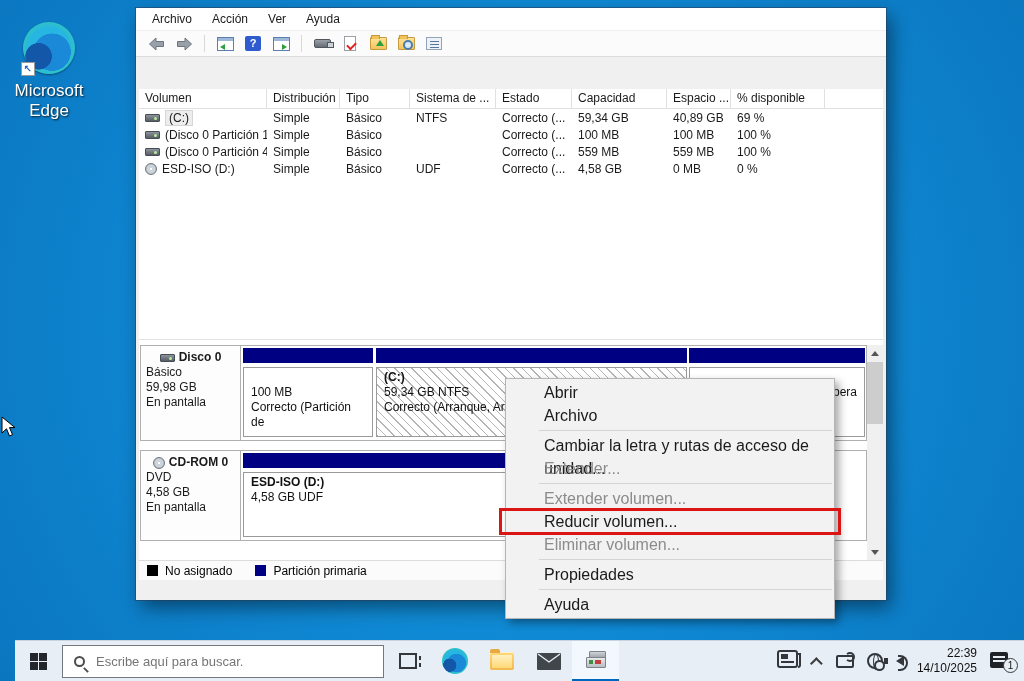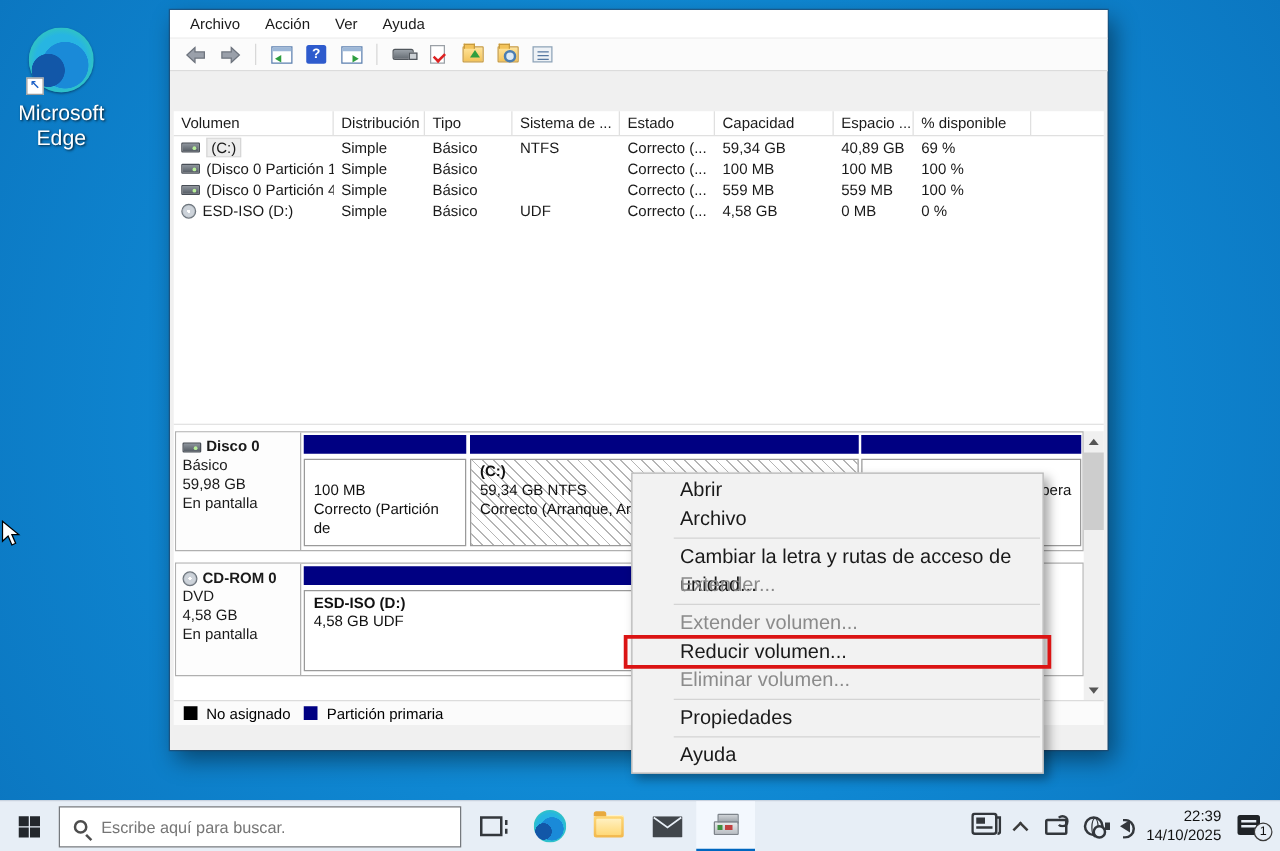--- a/index.html
+++ b/index.html
@@ -87,54 +87,54 @@
     background:radial-gradient(circle, #fff 0 18%, #cdd3da 19% 55%, #8f979e 100%); border:1px solid #6e767e; }
   .sel-label { background:#ededed; border:1px solid #d6d6d6; padding:0 3px; }
 
   
   .graph { position:absolute; left:3px; right:3px; top:331px; height:221px; background:#fff; border-top:1px solid #e3e3e3; }
   .disk-row { position:absolute; left:1px; width:727px; border:1px solid #b0b0b0; background:#fff; }
   .row-disk0 { top:5px; height:96px; }
   .row-cdrom { top:110px; height:91px; }
   .dlabel { position:absolute; left:0; top:0; bottom:0; width:100px; border-right:1px solid #b0b0b0;
     background:#fdfdfd; padding:4px 5px; font-size:12px; line-height:15px; color:#1a1a1a; }
-  .dname { font-weight:bold; display:flex; align-items:center; gap:4px; }
+  .dname { font-weight:bold; display:flex; align-items:center; gap:4px;justify-content:center; }
   .dparts { position:absolute; left:101px; right:0; top:0; bottom:0; }
   .part { position:absolute; top:2px; bottom:3px; }
   .pbar { height:15px; background:#000082; }
   .pbox { position:absolute; top:19px; left:0; right:0; bottom:0; border:1px solid #9a9a9a; background:#fff;
     padding:2px 7px; font-size:12px; line-height:15px; color:#111; overflow:hidden; }
   .pbox .pname { font-weight:bold; min-height:15px; }
   .pbox.hatch { background-image:repeating-linear-gradient(45deg, rgba(120,120,120,.55) 0 1px, rgba(0,0,0,0) 1px 6px); }
   .pbox.frag { text-align:right; }
   .gscroll { position:absolute; right:0; top:5px; bottom:0; width:16px; background:#f0f0f0; }
   .sarrow { position:absolute; left:0; width:16px; height:16px; display:flex; align-items:center; justify-content:center; }
   .sarrow.up { top:0; } .sarrow.down { bottom:0; }
   .tri-up { width:0; height:0; border-left:4px solid transparent; border-right:4px solid transparent; border-bottom:5px solid #555; }
   .tri-down { width:0; height:0; border-left:4px solid transparent; border-right:4px solid transparent; border-top:5px solid #555; }
   .sthumb { position:absolute; left:0; top:17px; width:16px; height:62px; background:#cdcdcd; }
 
   
   .legend { position:absolute; left:3px; right:3px; top:552px; height:20px; background:#fbfbfb;
     border-top:1px solid #dcdcdc; display:flex; align-items:center; gap:7px; padding-left:8px; font-size:12px; }
   .lg-sq { width:11px; height:11px; flex:none; }
   .lg-black { background:#000; } .lg-navy { background:#000082; }
-  .lg-label { margin-right:4px; }
+  .lg-label { margin-right:16px; }
   .wstatus { position:absolute; left:3px; right:3px; top:572px; bottom:3px; background:#f0f0f0; }
 
   
   .ctx { position:absolute; left:505px; top:378px; width:330px; background:#f2f2f2;
     border:1px solid #b5b5b5; box-shadow:4px 4px 8px rgba(0,0,0,.35); z-index:40; padding:2px 0; }
   .ctx .item { height:23px; line-height:23px; padding-left:38px; font-size:16px; color:#1a1a1a; position:relative; }
   .ctx .item.disabled { color:#8b8b8b; }
   .ctx .sep { border-top:1px solid #d4d4d4; margin:3px 2px 3px 33px; }
   .annot { position:absolute; left:-7px; right:-7px; top:-2px; bottom:-2px; border:3px solid #db1414; pointer-events:none; z-index:45; }
 
   
-  .taskbar { position:absolute; left:0; right:0; top:640px; height:41px; background:#e7eef6;
+  .taskbar { position:absolute; left:15px; right:0; top:640px; height:41px; background:#e7eef6;
     border-top:1px solid #c9d3e0; display:flex; align-items:center; z-index:50; }
   .tb-item { width:47px; height:100%; display:flex; align-items:center; justify-content:center; flex:none; }
   .win-logo { width:17px; height:17px; display:grid; grid-template-columns:8px 8px; grid-template-rows:8px 8px; gap:1px; }
   .win-logo span { background:#23272c; }
   .searchbox { width:322px; height:33px; background:#fff; border:1px solid #75797e; display:flex;
     align-items:center; gap:11px; padding:0 11px; flex:none; }
   .searchbox input { border:none; outline:none; font-size:13px; color:#444; width:250px; background:transparent;
     font-family:"Liberation Sans","DejaVu Sans",sans-serif; }
   .mag { width:11px; height:11px; border:2px solid #4d4d4d; border-radius:50%; position:relative; flex:none; }
   .mag::after { content:""; position:absolute; left:9px; top:9px; width:2px; height:6px; background:#4d4d4d; transform:rotate(-45deg); }

